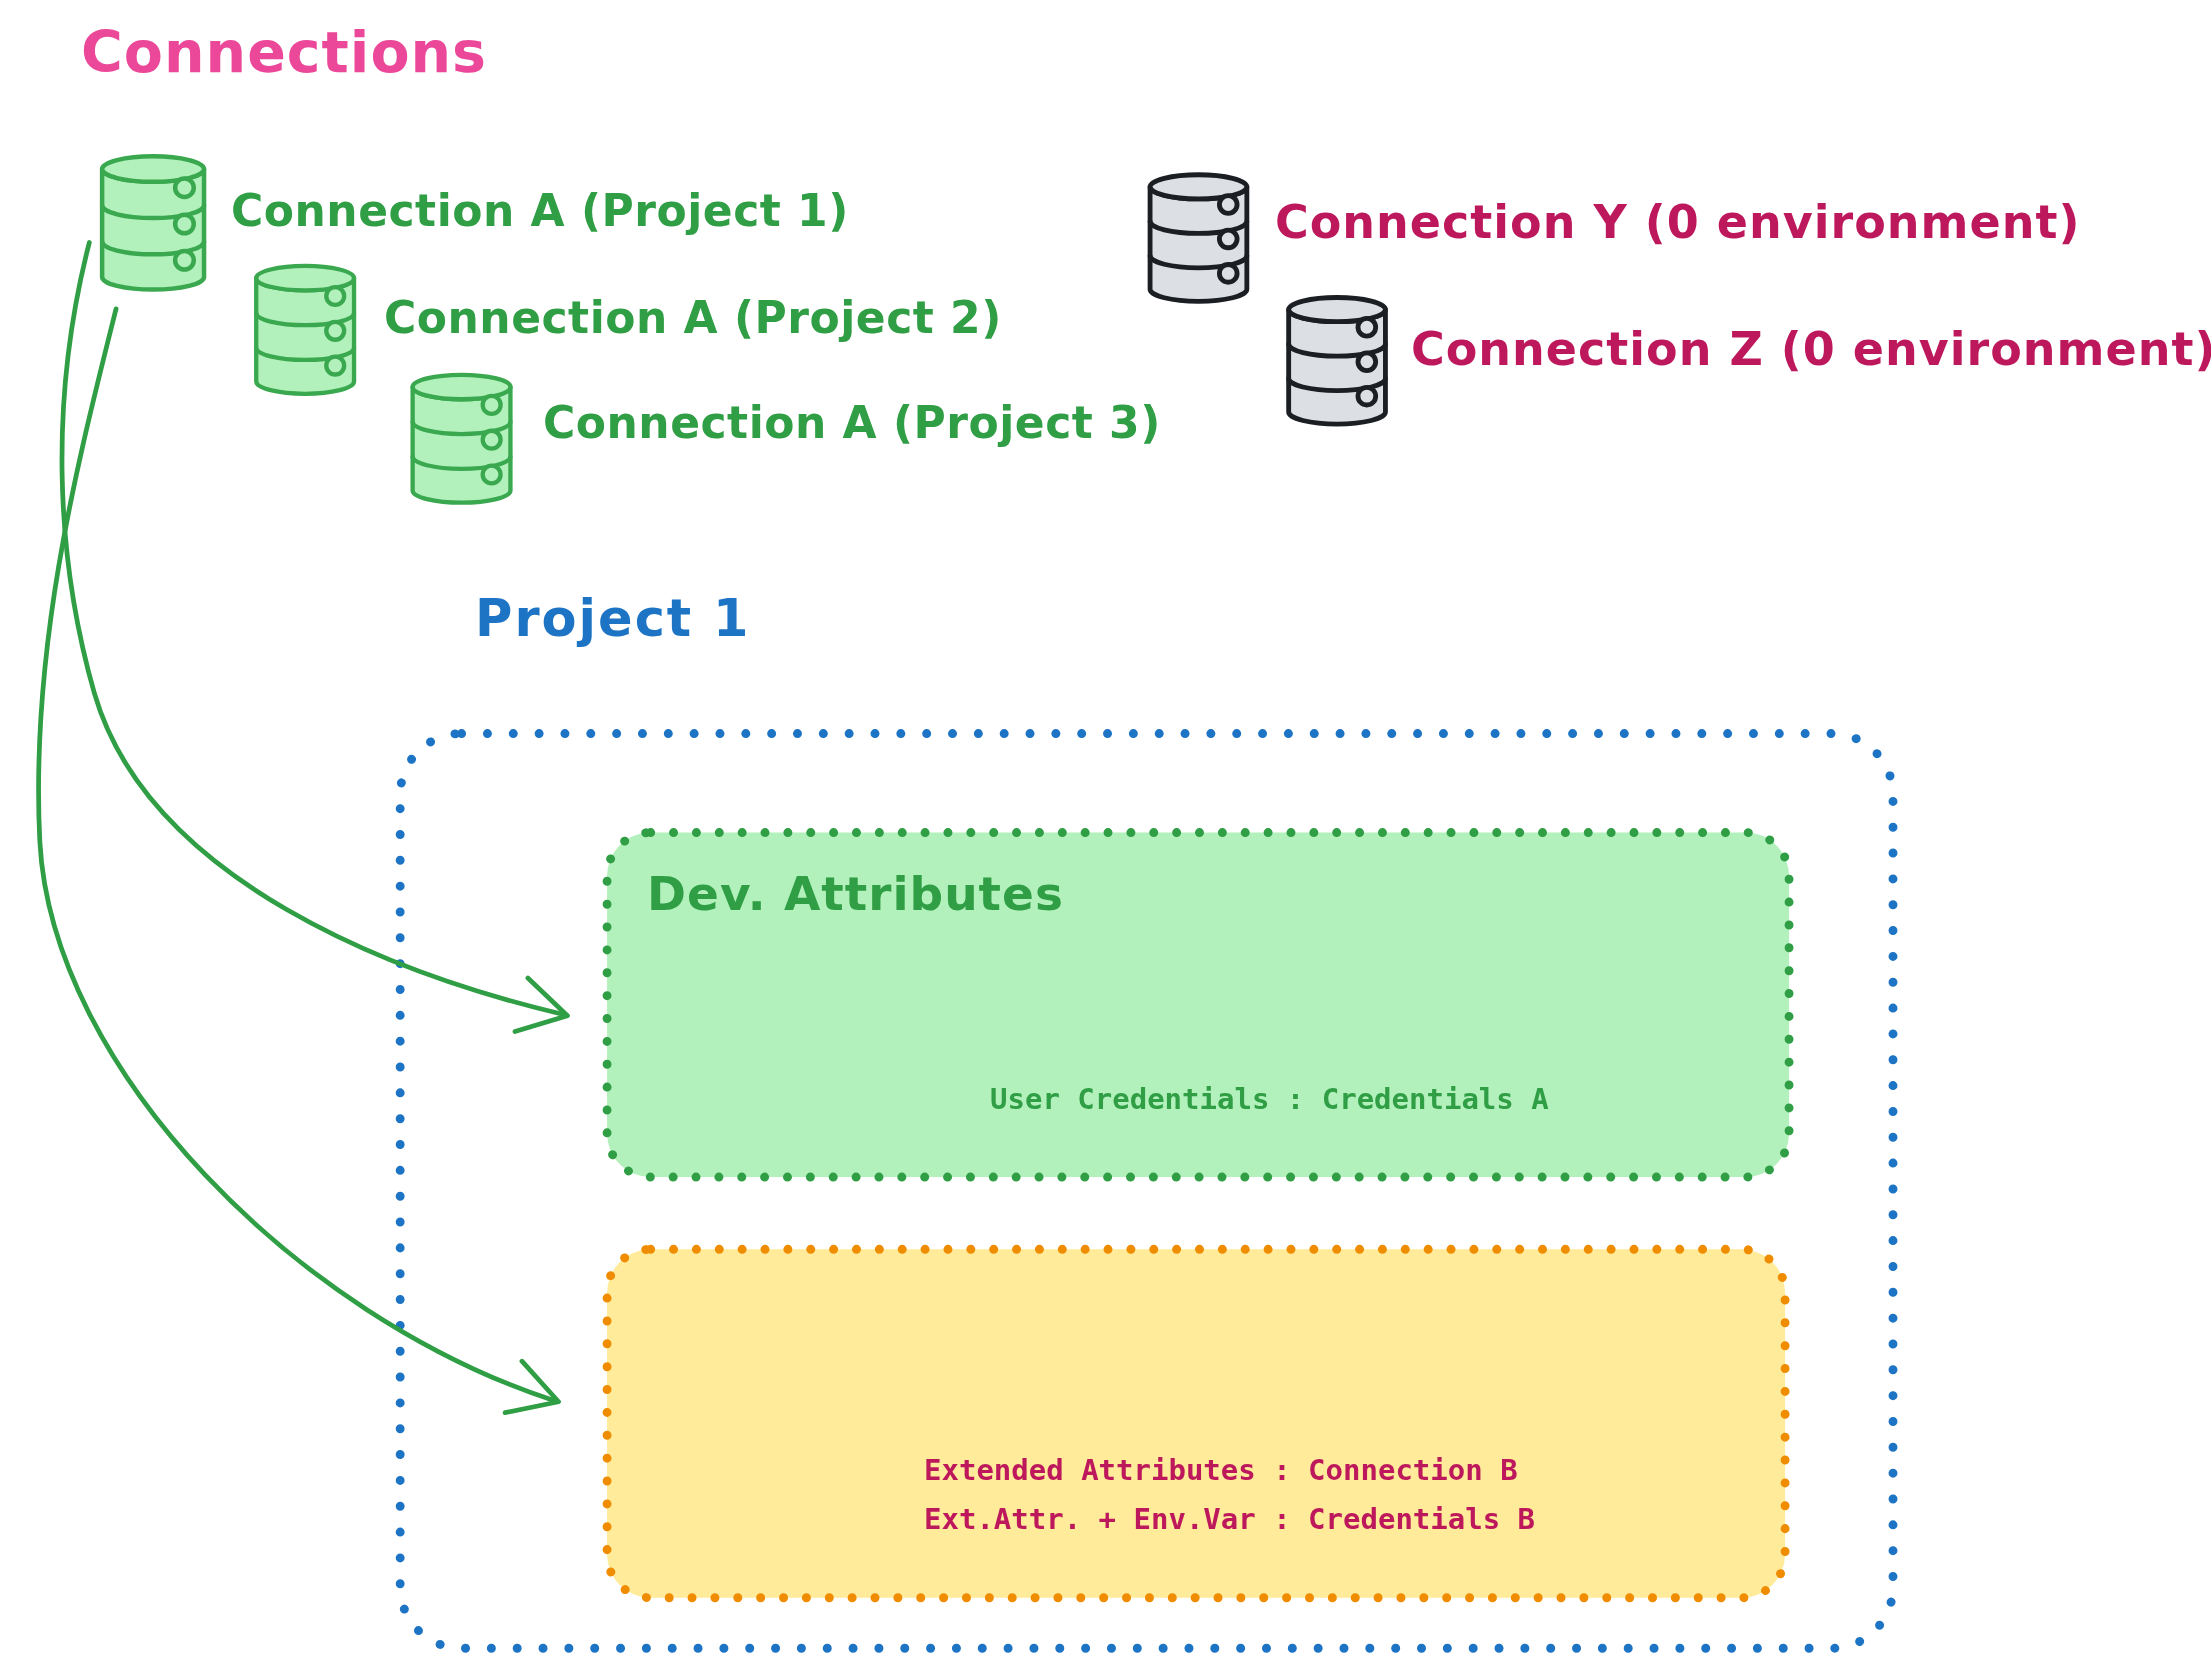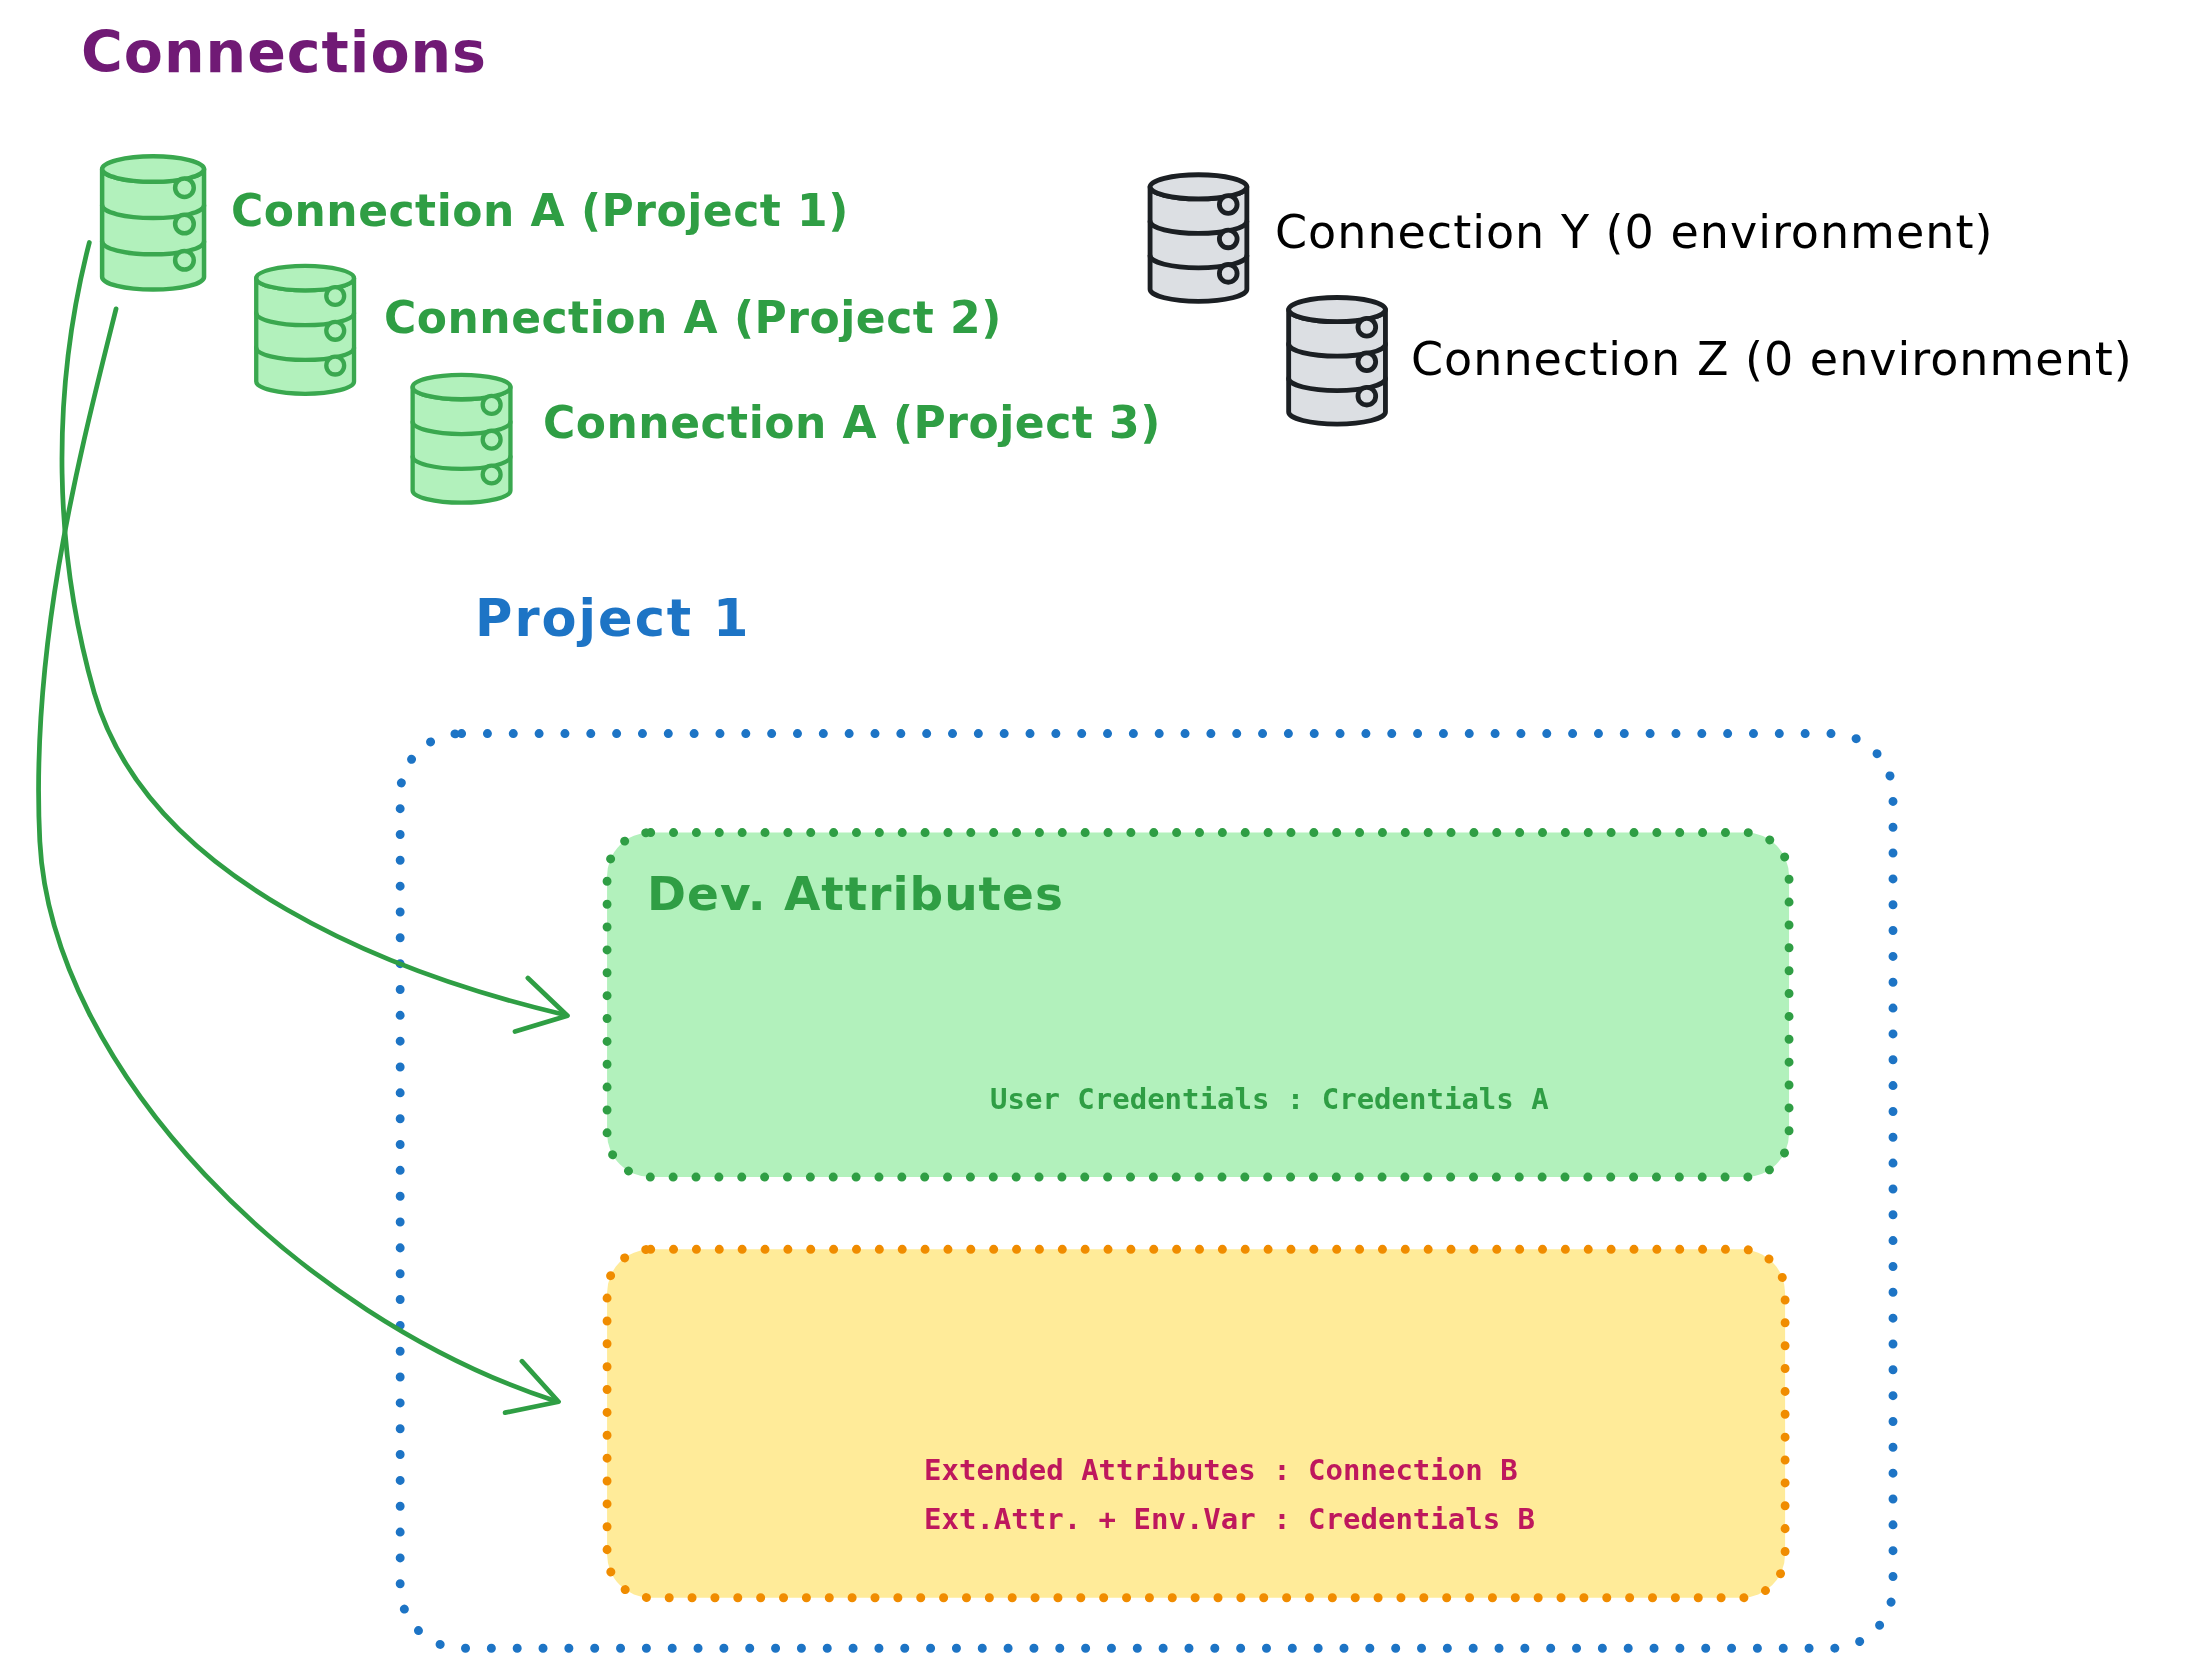--- a/index.html
+++ b/index.html
@@ -9,28 +9,28 @@
     height: 1674px;
     background: #ffffff;
     overflow: hidden;
     font-family: "DejaVu Sans", "Liberation Sans", sans-serif;
   }
   #shapes { position: absolute; left: 0; top: 0; }
   .label { position: absolute; white-space: nowrap; line-height: 1.15; }
 
   .t-connections {
     left: 81px; top: 20px;
-    font-size: 57px; font-weight: 700; color: #701a75; letter-spacing: 1px;
+    font-size: 57px; font-weight: 700; color: #ec4899; letter-spacing: 1px;
   }
   .green-label { font-size: 44px; font-weight: 600; color: #2f9e44; letter-spacing: 0.5px; }
   .t-conn-a1 { left: 231px; top: 186px; }
   .t-conn-a2 { left: 384px; top: 293px; }
   .t-conn-a3 { left: 543px; top: 398px; }
 
-  .black-label { font-size: 46px; font-weight: 400; color: #000000; letter-spacing: 1px; margin-top: 10px; }
+  .black-label { font-size: 46px; font-weight: 700; color: #be185d; letter-spacing: 1px; }
   .t-conn-y { left: 1275px; top: 196px; }
   .t-conn-z { left: 1411px; top: 323px; }
 
   .t-project {
     left: 475px; top: 590px;
     font-size: 51px; font-weight: 700; color: #1d74c5; letter-spacing: 2px;
   }
   .env-title { font-size: 47px; font-weight: 600; letter-spacing: 1px; }
   .t-dev-title  { left: 647px; top: 867px;  color: #2f9e44; }
   .t-prod-title { left: 647px; top: 1283px; color: #ef8c0a; }

